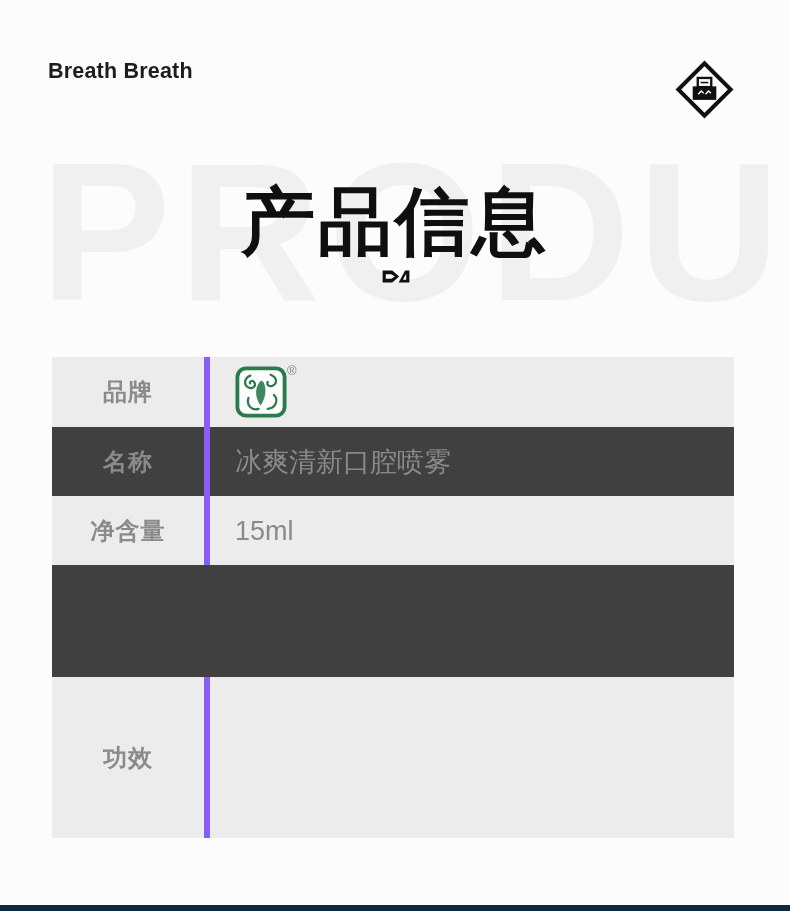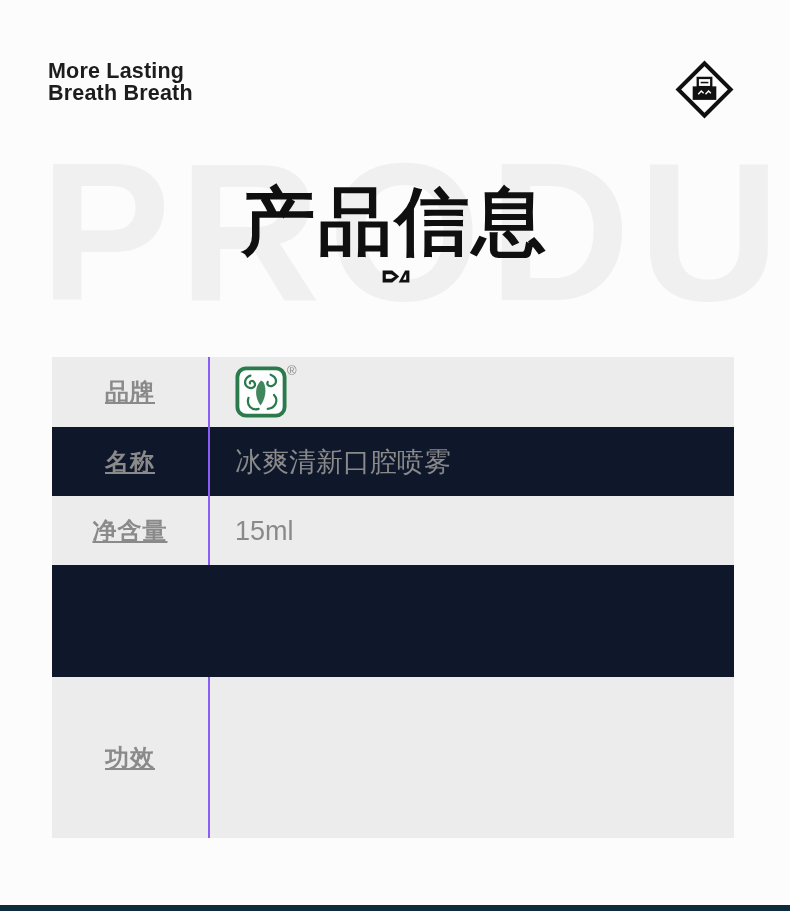--- a/index.html
+++ b/index.html
@@ -35,27 +35,26 @@
   .title{
     position:absolute;left:0;top:185px;width:790px;margin:0;
     text-align:center;font-size:74px;line-height:74px;
     font-weight:900;color:#0f0f0f;letter-spacing:3px;
   }
   .da-icon{position:absolute;left:381px;top:267px;width:30px;height:19px;}
   
   .info-table{position:absolute;left:52px;top:357px;width:682px;}
   .row{display:flex;}
   .row.dark{background:#ececec;}
-  .row.light{background:#0f172a;}
+  .row.light{background:#404040;}
   .label-cell{
     width:158px;box-sizing:border-box;flex:0 0 158px;
     display:flex;align-items:center;justify-content:center;
     font-size:24px;font-weight:700;color:#8a8a8a;letter-spacing:1px;
-    border-right:2px solid #8b5cf6;
-    text-decoration:underline;
+    border-right:6px solid #8b5cf6;
   }
   .value-cell{
     flex:1;display:flex;align-items:center;
     padding-left:25px;box-sizing:border-box;
     font-size:27px;color:#8a8a8a;line-height:48px;
     white-space:pre-line;
   }
   .h70{height:70px;}
   .h69{height:69px;}
   .h112{height:112px;}
@@ -83,21 +82,20 @@
     position:absolute;left:0;bottom:0;width:790px;height:6px;
     background:#0e2b3d;
   }
 </style>
 </head>
 <body>
 
 <div class="page">
 
   <div class="tagline">
-    <div>More Lasting</div>
     <div>Breath Breath</div>
   </div>
 
   <div class="diamond-wrap">
     <div class="diamond-border"></div>
     <svg class="box-glyph" viewBox="0 0 30 28">
       <rect x="8" y="2" width="14" height="9.5" fill="#fcfcfc" stroke="#101010" stroke-width="2.4"></rect>
       <line x1="11" y1="6.8" x2="19" y2="6.8" stroke="#101010" stroke-width="1.6"></line>
       <rect x="3.5" y="11.5" width="23" height="12.5" fill="#101010" stroke="#101010" stroke-width="1.5"></rect>
       <path d="M8.5 19 l3.2 -3.4 l2.4 2.2" fill="none" stroke="#fcfcfc" stroke-width="1.5"></path>

